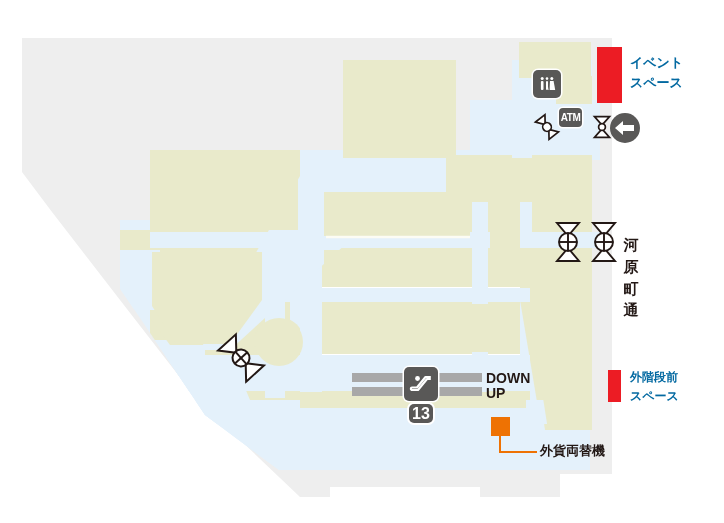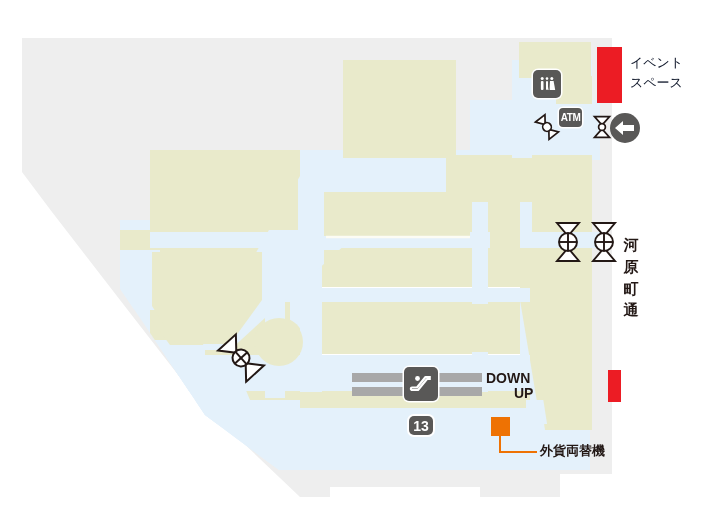--- a/index.html
+++ b/index.html
@@ -48,29 +48,28 @@
     align-items: center;
     justify-content: center;
     box-shadow: 0 0 0 1.5px #ffffff;
   }
   .tile svg { display: block; }
 
   .badge-num {
     background: #595857;
     border-radius: 5px;
     color: #ffffff;
-    font-size: 14px;
+    font-size: 16px;
     font-weight: bold;
     display: flex;
     align-items: center;
     justify-content: center;
     letter-spacing: 0px;
     box-shadow: 0 0 0 2px #ffffff;
     font-family: "Liberation Sans", sans-serif;
-    margin-top: 12px;
   }
 
   .atm-tile {
     background: #595857;
     border-radius: 4px;
     color: #ffffff;
     font-size: 10px;
     font-weight: bold;
     display: flex;
     align-items: center;
@@ -89,23 +88,23 @@
     line-height: 1;
     white-space: nowrap;
   }
 
   
   .swatch-red { background: #ec1c24; }
   .swatch-orange { background: #ee7203; }
 
   
   .legend-text {
-    color: #0f172a;
+    color: #0369a1;
     font-size: 13px;
-    font-weight: normal;
+    font-weight: bold;
     line-height: 1.55;
     white-space: nowrap;
     font-family: "DejaVu Sans", "Liberation Sans", sans-serif;
   }
   .legend-text.small { font-size: 12px; line-height: 1.6; }
   .legend-text div { white-space: nowrap; }
 
   .street-label {
     color: #231815;
     font-size: 15px;
@@ -339,36 +338,40 @@
       <svg width="26" height="26" viewBox="0 0 26 26">
         <g fill="none" stroke="#ffffff" stroke-width="2.2" stroke-linecap="round" stroke-linejoin="round">
           <path d="M 4,19 L 10,19 L 19,8 L 22,8"></path>
           <path d="M 4,19 C 2.5,19 2.5,16.5 4,16.5 L 9,16.5 L 17.5,6 L 22,6"></path>
         </g>
         <circle cx="9.5" cy="7.5" r="2.4" fill="#ffffff"></circle>
       </svg>
     </div>
 
     <div class="ov-item esc-label" style="left:486px; top:371px;">DOWN</div>
-    <div class="ov-item esc-label" style="left:486px; top:386px;margin-left:28px;">UP</div>
+    <div class="ov-item esc-label" style="left:486px; top:386px;">UP</div>
 
     <div class="ov-item badge-num" style="left:409px; top:404px; width:24px; height:19px;">13</div>
 
     <div class="ov-item swatch-orange" style="left:491px; top:417px; width:19px; height:19px;"></div>
     <div class="leader" style="left:499px; top:436px; width:2px; height:17px;"></div>
     <div class="leader" style="left:499px; top:451px; width:38px; height:2px;"></div>
     <div class="ov-item callout-text" style="left:540px; top:442px;">外貨両替機</div>
 
     <div class="ov-item swatch-red" style="left:597px; top:47px; width:25px; height:56px;"></div>
     <div class="ov-item legend-text" style="left:630px; top:53px;">
       <div>イベント</div>
       <div>スペース</div>
     </div>
 
     <div class="ov-item swatch-red" style="left:608px; top:370px; width:13px; height:32px;"></div>
+    <div class="ov-item legend-text small" style="left:630px; top:368px;">
+      <div>外階段前</div>
+      <div>スペース</div>
+    </div>
 
     <div class="ov-item street-label" style="left:618px; top:235px; width:26px;">
       <div>河</div>
       <div>原</div>
       <div>町</div>
       <div>通</div>
     </div>
 
   </div>
 </div>

